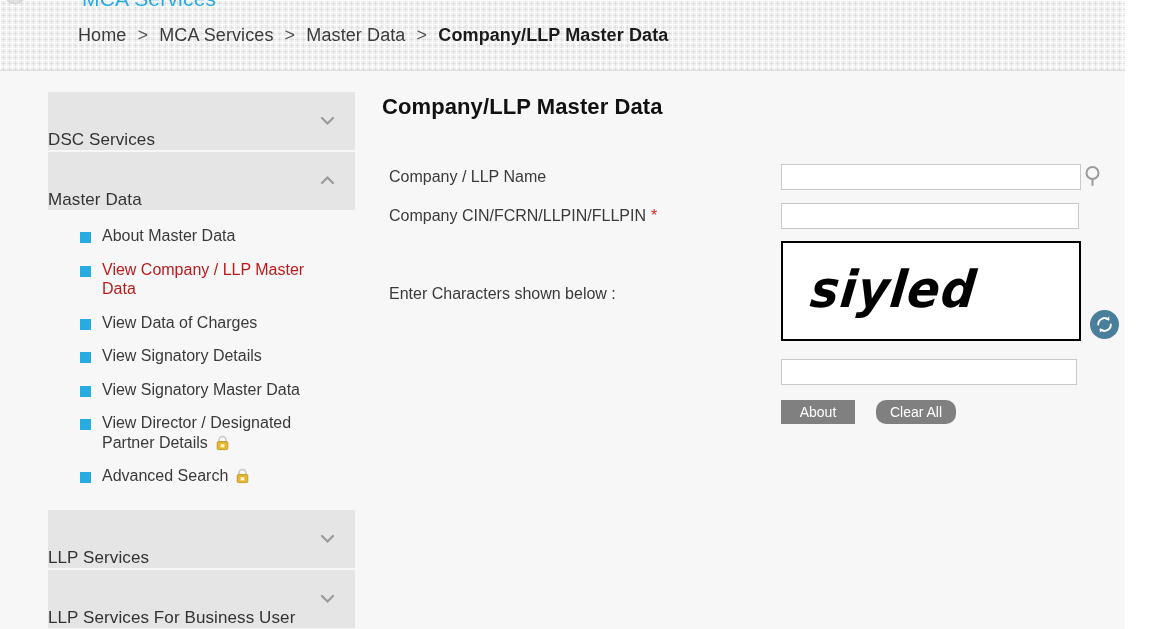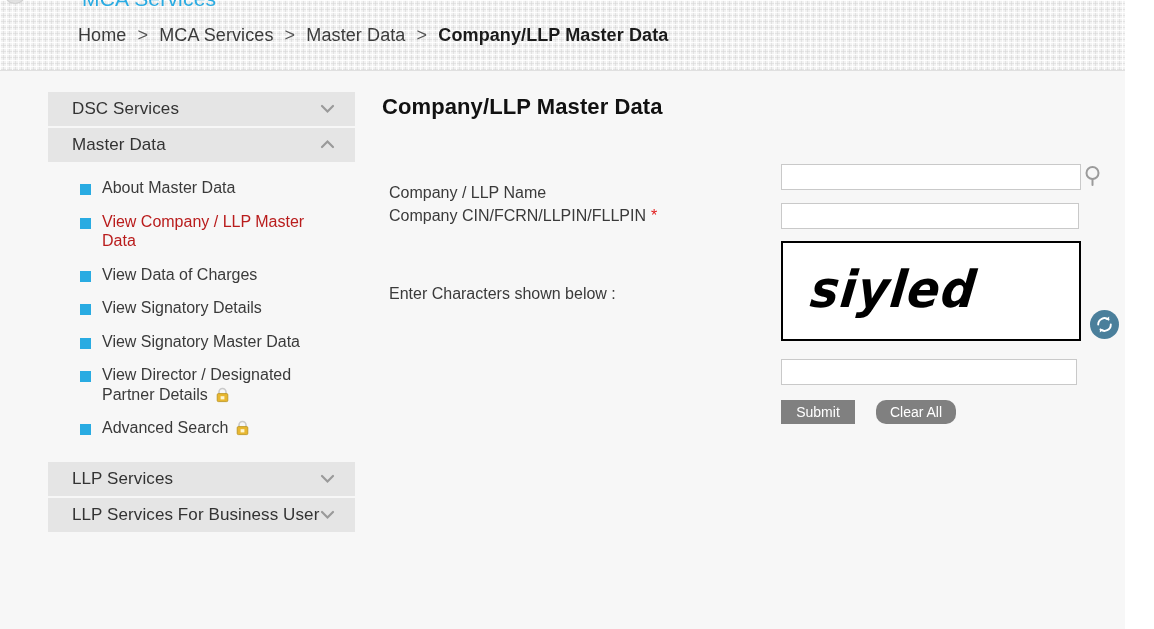--- a/index.html
+++ b/index.html
@@ -87,26 +87,25 @@
   }
 
   
   .sidebar {
     position: absolute;
     left: 48px; top: 92px;
     width: 307px;
   }
   .accordion-head {
     position: relative;
-    height: 36px;
+    height: 60px;
     background: #e5e5e5;
     border-bottom: 2px solid #f7f7f7;
     display: flex;
-    align-items: center;
-    padding-left: 24px;
+    align-items: flex-end;
     cursor: pointer;
   }
   .accordion-head .label {
     font-size: 17px;
     color: #333333;
     letter-spacing: 0.1px;
   }
   .chev {
     position: absolute;
     right: 20px; top: 50%;
@@ -337,21 +336,21 @@
         <svg width="15" height="15" viewBox="0 0 15 15">
           <path d="M2 5 L7.5 10.5 L13 5" stroke="#9a9a9a" stroke-width="2.2" fill="none" stroke-linecap="round"></path>
         </svg>
       </span>
     </div>
 
   </div>
 
   <h1 class="page-title" style="position:absolute; left:382px; top:94px;">Company/LLP Master Data</h1>
 
-  <div class="form-label" style="left:389px; top:184px;">Company / LLP Name</div>
+  <div class="form-label" style="left:389px; top:168px;">Company / LLP Name</div>
 
   <div class="form-label" style="left:389px; top:207px;"><span>Company CIN/FCRN/LLPIN/FLLPIN</span><span class="req" style="margin-left:5px;">*</span></div>
 
   <div class="form-label" style="left:389px; top:285px;">Enter Characters shown below :</div>
 
   <input class="txtfield" style="left: 781px; top: 164px; width: 300px;" type="text" value="">
 
   <div class="search-icon">
     <svg width="20" height="22" viewBox="0 0 20 22">
       <circle cx="8.5" cy="8" r="6" stroke="#9b9b9b" stroke-width="2" fill="none"></circle>
@@ -369,17 +368,17 @@
     <svg width="21" height="21" viewBox="0 0 21 21">
       <path d="M4.2 10.5 a6.3 6.3 0 0 1 10.3 -4.9" stroke="#ffffff" stroke-width="1.9" fill="none" stroke-linecap="round"></path>
       <path d="M16.8 10.5 a6.3 6.3 0 0 1 -10.3 4.9" stroke="#ffffff" stroke-width="1.9" fill="none" stroke-linecap="round"></path>
       <path d="M15.2 2.4 L15.0 6.3 L11.3 5.4 Z" fill="#ffffff"></path>
       <path d="M5.8 18.6 L6.0 14.7 L9.7 15.6 Z" fill="#ffffff"></path>
     </svg>
   </div>
 
   <input class="txtfield" style="left: 781px; top: 359px; width: 296px;" type="text" value="">
 
-  <button class="btn" style="left:781px; top:400px; width:74px;">Submit</button>
+  <button class="btn" style="left:781px; top:400px; width:74px;">About</button>
 
   <button class="btn" style="left:876px; top:400px; width:80px;border-radius:10px;">Clear All</button>
 
 </div>
 
 </body></html>

